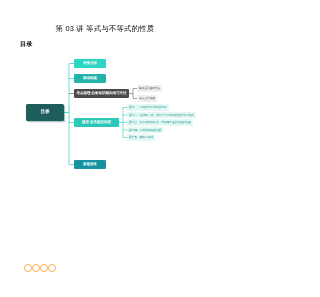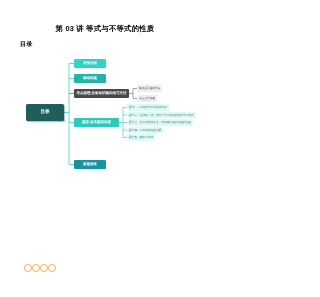--- a/index.html
+++ b/index.html
@@ -17,21 +17,21 @@
   }
 
   
   .page-title {
     position: absolute;
     top: 24px;
     left: 0;
     width: 210px;
     text-align: center;
     font-size: 7.4px;
-    font-weight: bold;
+    font-weight: normal;
     letter-spacing: 0.2px;
     color: #000;
     white-space: nowrap;
   }
   .toc-heading {
     position: absolute;
     top: 40px;
     left: 20px;
     font-size: 6.2px;
     font-weight: bold;

